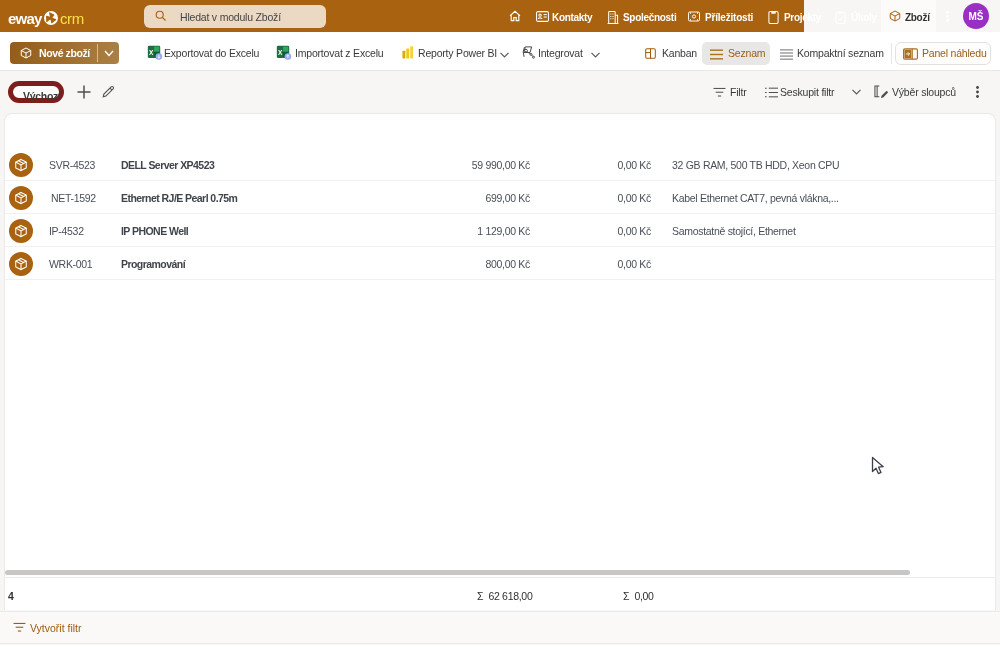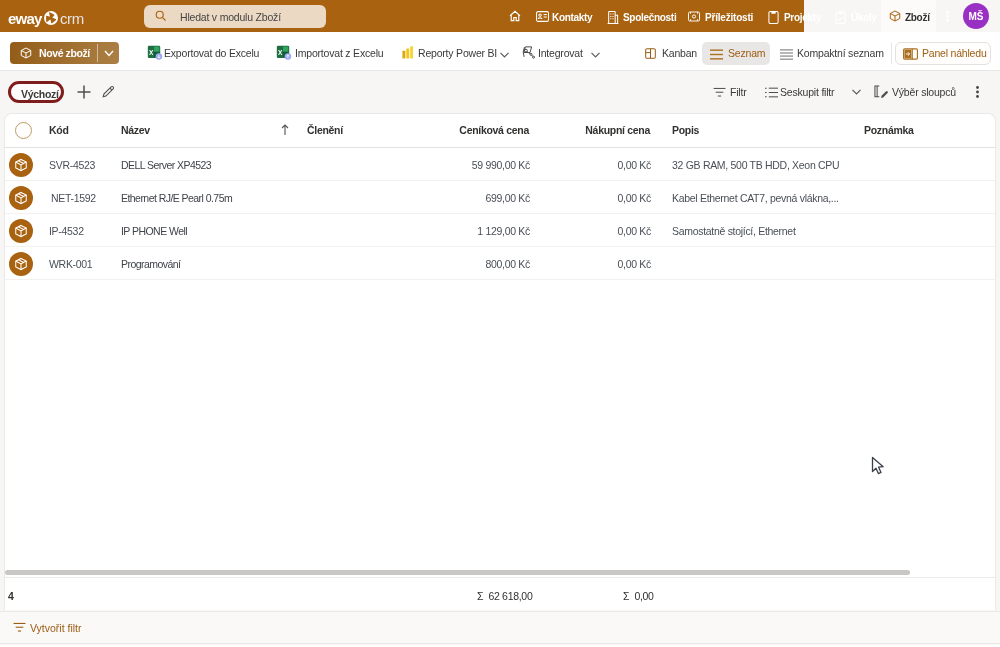--- a/index.html
+++ b/index.html
@@ -15,48 +15,48 @@
 .lbl { position:absolute; font-size:10.5px; letter-spacing:-0.2px; color:#3a3a3a; white-space:nowrap; }
 .tb1 .lbl { top:14.5px; }
 .btn-new { position:absolute; left:10px; top:10px; width:109px; height:22px; background:linear-gradient(100deg,#935c18,#ab8045); border-radius:4px; }
 .btn-new .t { position:absolute; left:29px; top:5px; font-size:10.5px; letter-spacing:-0.4px; font-weight:bold; color:#fff; }
 .btn-new .sep { position:absolute; left:86.5px; top:2px; bottom:2px; width:1px; background:rgba(255,255,255,0.5); }
 .selpill { position:absolute; left:702px; top:10px; width:68px; height:23px; background:#e9e7e5; border-radius:5px; }
 .panelbtn { position:absolute; left:895px; top:10px; width:96px; height:23px; border:1px solid #e3e1df; border-radius:6px; background:#fffefd; }
 .brown { color:#9c5c13 !important; }
 
 .tb2 { position:absolute; left:0; top:71px; width:1000px; height:42px; background:#f7f6f5; }
-.pill { position:absolute; left:8px; top:10px; width:56px; height:22px; border:3px solid #7f1d1d; border-radius:12px; background:#fdfcfb; }
+.pill { position:absolute; left:8px; top:10px; width:56px; height:22px; border:5px solid #7f1d1d; border-radius:12px; background:#fdfcfb; }
 .pill .t { position:absolute; left:10px; top:4px; font-size:10.5px; font-weight:bold; letter-spacing:-0.3px; color:#3a3a3a; }
 .tb2 .lbl { top:15px; }
 
 .card { position:absolute; left:4px; top:113px; width:992px; height:497px; background:#fff; border:1px solid #ebe9e7; border-bottom:none; border-radius:8px 8px 0 0; }
 .thead { position:absolute; left:0; top:0; width:100%; height:34px; border-bottom:1px solid #e4e2e0; }
 .hcol { position:absolute; top:10px; font-size:10.5px; font-weight:bold; letter-spacing:-0.3px; color:#323130; white-space:nowrap; }
 .radio { position:absolute; left:10px; top:8px; width:17px; height:17px; border:1.7px solid #c09a62; border-radius:50%; }
 .row { position:absolute; left:0; width:100%; height:33px; border-bottom:1px solid #f2f1f0; }
 .cell { position:absolute; top:11px; font-size:10.5px; letter-spacing:-0.3px; color:#4a4f57; white-space:nowrap; }
-.name { font-weight:normal; letter-spacing:-0.55px; color:#3f434a; }
+.name { font-weight:bold; letter-spacing:-0.55px; color:#3f434a; }
 .num { text-align:right; }
 .rowicon { position:absolute; left:4px; top:5px; width:24px; height:24px; background:#a9620f; border-radius:50%; display:flex; align-items:center; justify-content:center; }
 .hscroll { position:absolute; left:0px; top:456px; width:905px; height:5px; background:#c9c7c5; border-radius:2.5px; }
 .sumrow { position:absolute; left:0; top:463px; width:100%; height:33px; border-top:1px solid #eceae8; }
 .sumrow .cell { top:12px; color:#323130; }
 .bottombar { position:absolute; left:0; top:611px; width:1000px; height:33px; background:#faf9f8; border-top:1px solid #eceae8; border-bottom:1px solid #eceae8; }
 .cursor { position:absolute; left:871px; top:456px; }
 </style>
 </head>
 <body>
 <div class="hdr">
   <div class="abs" style="left:8px;top:9.5px;font-size:15px;font-weight:bold;letter-spacing:-0.8px;color:#fff;">eway</div>
   <svg class="abs" style="left:44px;top:10.5px" width="14" height="14" viewBox="0 0 24 24">
       <circle cx="12" cy="12" r="12" fill="#fff"></circle>
       <path d="M12 12 L10 3.5 L16.5 7 Z M12 12 L19.5 15 L13.5 19.8 Z M12 12 L5 17.5 L4.8 9.5 Z" fill="#a9620f" stroke="#a9620f" stroke-width="2.5" stroke-linejoin="round"></path>
     </svg>
-  <div class="abs" style="left:60px;top:9.5px;font-size:15px;letter-spacing:-0.4px;color:#e5e5e5;">crm</div>
+  <div class="abs" style="left:60px;top:9.5px;font-size:15px;letter-spacing:-0.4px;color:#fde047;">crm</div>
   <div class="abs" style="left:144px;top:5px;width:182px;height:23px;background:#ecd9c3;border-radius:6px;"></div>
   <svg class="abs" style="left:155px;top:10px" width="12" height="12" viewBox="0 0 16 16">
       <circle cx="6.3" cy="6.3" r="4.7" fill="none" stroke="#a9620f" stroke-width="1.5"></circle>
       <line x1="9.9" y1="9.9" x2="14" y2="14" stroke="#a9620f" stroke-width="1.5"></line>
     </svg>
   <div class="abs" style="left:180px;top:10.5px;font-size:10.5px;letter-spacing:-0.2px;color:#454545;text-align:right;">Hledat v modulu Zboží</div>
 
   <svg class="navico" style="left:508px;top:9px" width="14" height="14" viewBox="0 0 24 24" fill="none" stroke="#fff" stroke-width="2">
       <path d="M3.5 11.5 L12 4 L20.5 11.5 M5.5 10 V20 H10 V14.5 H14 V20 H18.5 V10"></path>
     </svg>
@@ -229,33 +229,20 @@
     </svg>
   <div class="lbl" style="left:892px">Výběr sloupců</div>
   <svg class="abs" style="left:976px;top:15px" width="3" height="12" viewBox="0 0 3 12">
       <circle cx="1.5" cy="1.5" r="1.4" fill="#444"></circle>
       <circle cx="1.5" cy="6" r="1.4" fill="#444"></circle>
       <circle cx="1.5" cy="10.5" r="1.4" fill="#444"></circle>
     </svg>
 </div>
 
 <div class="card">
-  <div class="thead">
-    <div class="radio"></div>
-    <div class="hcol" style="left:44px">Kód</div>
-    <div class="hcol" style="left:116px">Název</div>
-    <svg class="abs" style="left:276px;top:10px" width="8" height="12" viewBox="0 0 8 12">
-        <path d="M4 1 V11 M1 4 L4 1 L7 4" fill="none" stroke="#555" stroke-width="1.1"></path>
-      </svg>
-    <div class="hcol" style="left:302px">Členění</div>
-    <div class="hcol num" style="left:360px;width:164px">Ceníková cena</div>
-    <div class="hcol num" style="left:540px;width:105px">Nákupní cena</div>
-    <div class="hcol" style="left:667px">Popis</div>
-    <div class="hcol" style="left:859px">Poznámka</div>
-  </div>
   <div class="row" style="top:34px">
     <div class="rowicon">
         <svg width="14" height="14" viewBox="0 0 24 24" fill="none" stroke="#fff" stroke-width="1.8">
           <path d="M12 2.5 L21 7 L21 17 L12 21.5 L3 17 L3 7 Z"></path>
           <path d="M3 7 L12 12 L21 7 M12 12 V21.5"></path>
           <path d="M7.5 4.8 L16.5 9.5"></path>
         </svg>
       </div>
     <div class="cell" style="left:44px">SVR-4523</div>
     <div class="cell name" style="left:116px">DELL Server XP4523</div>

